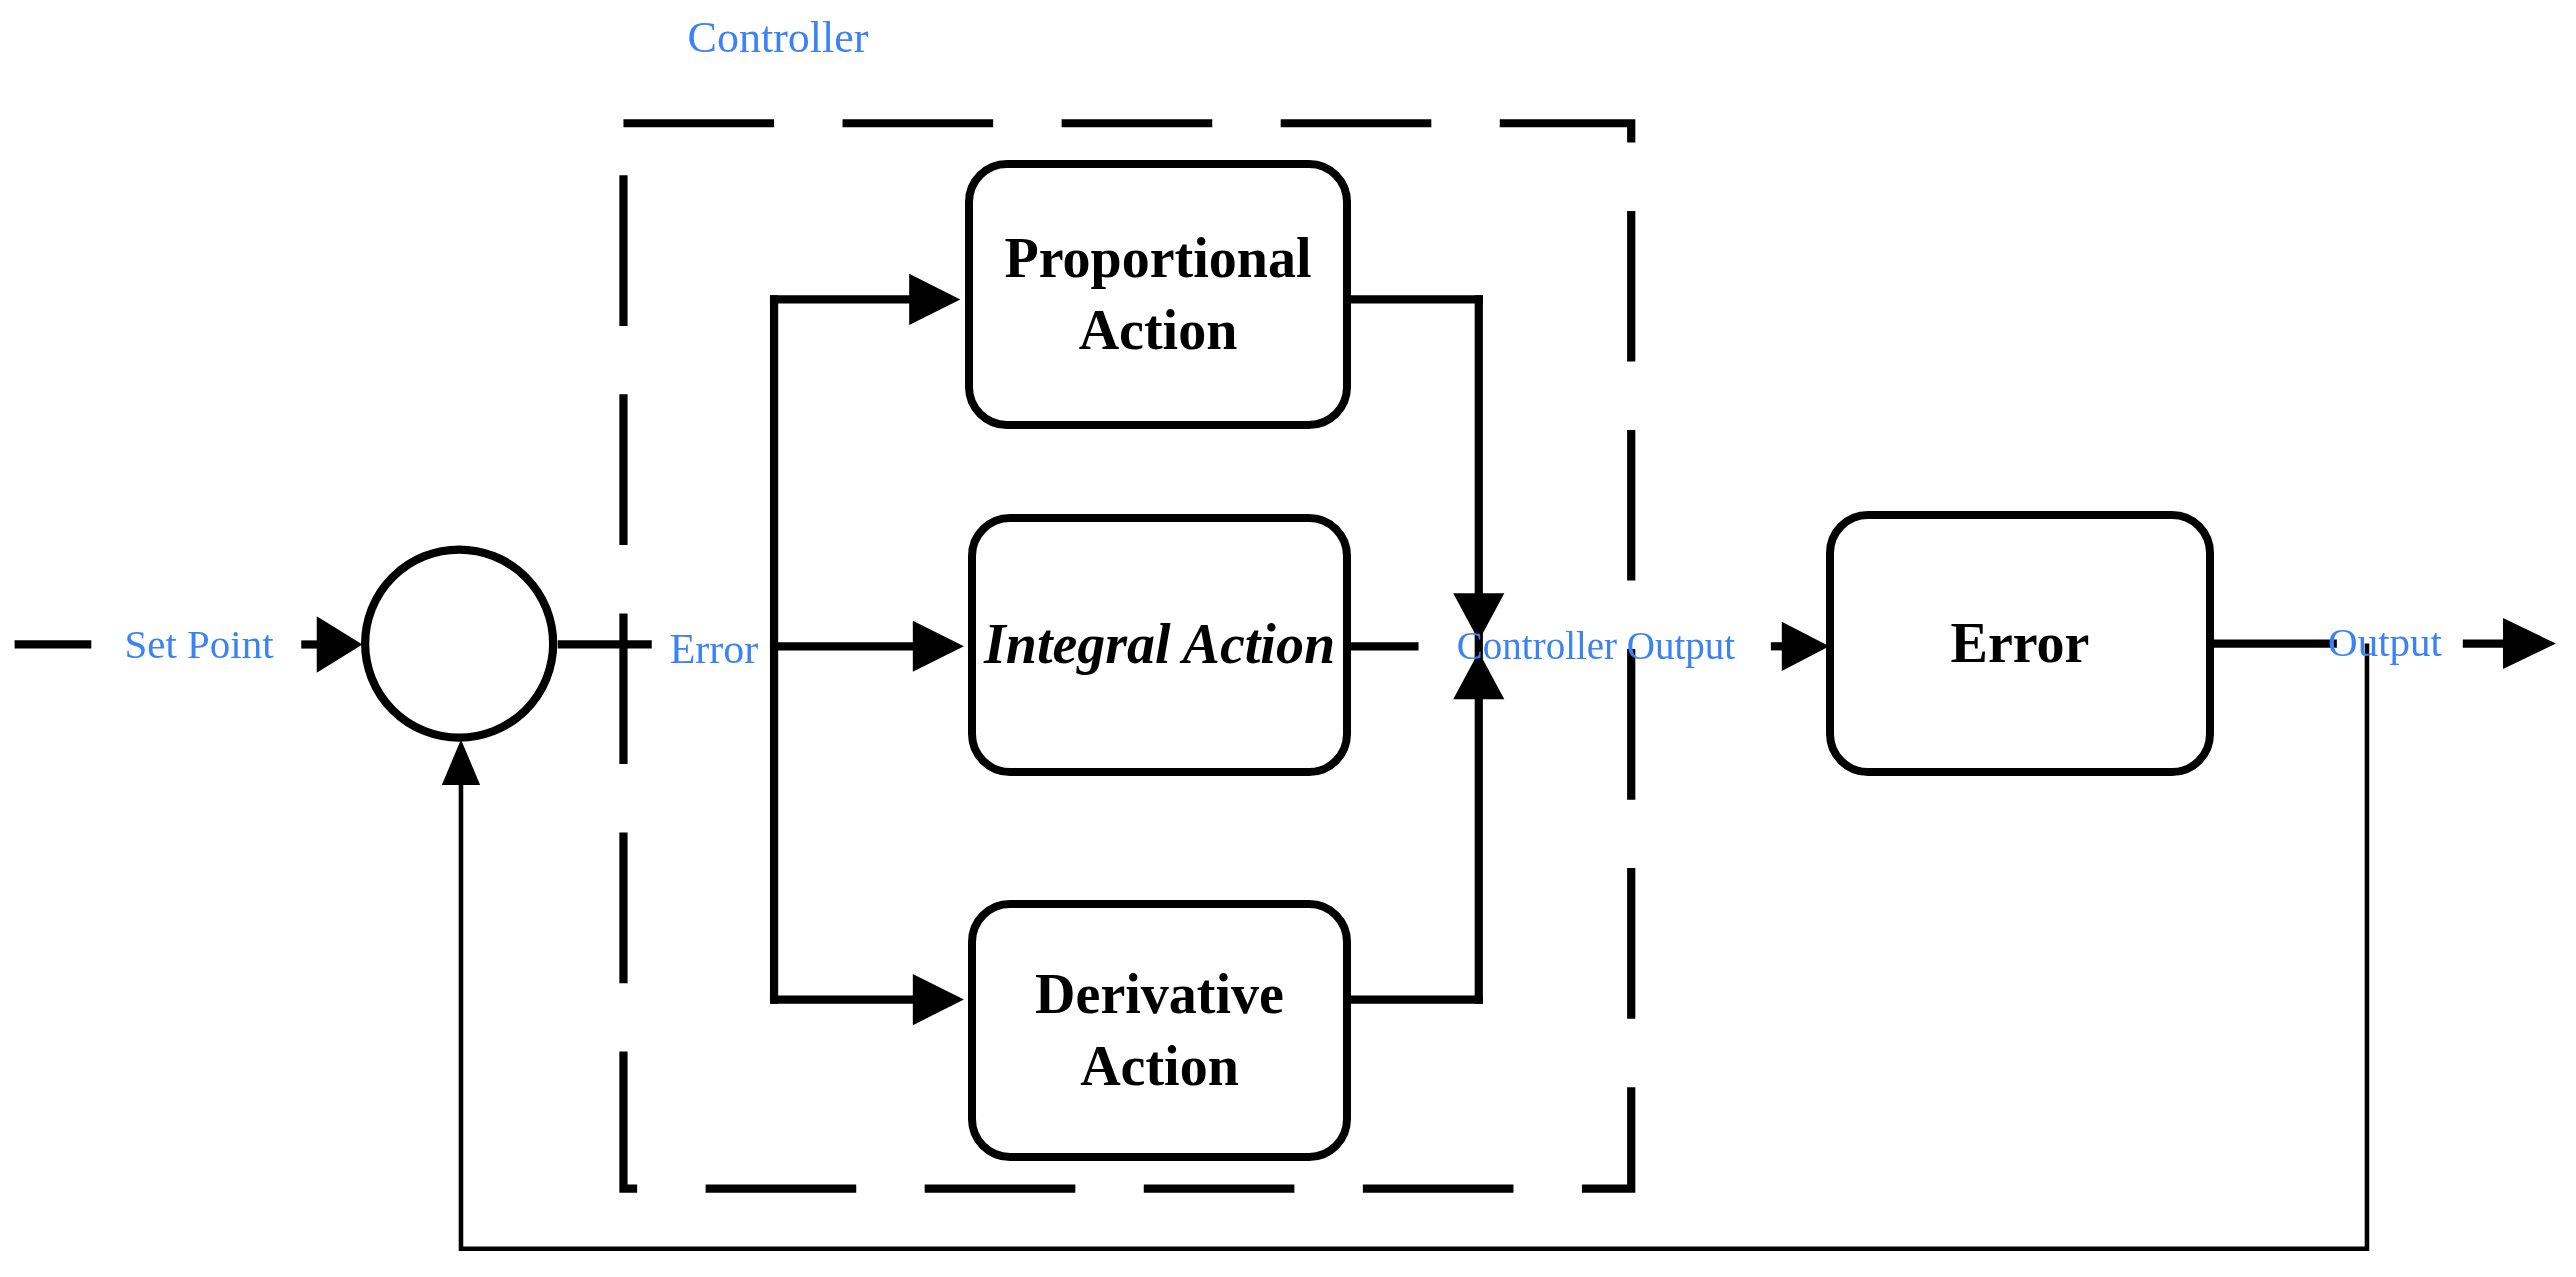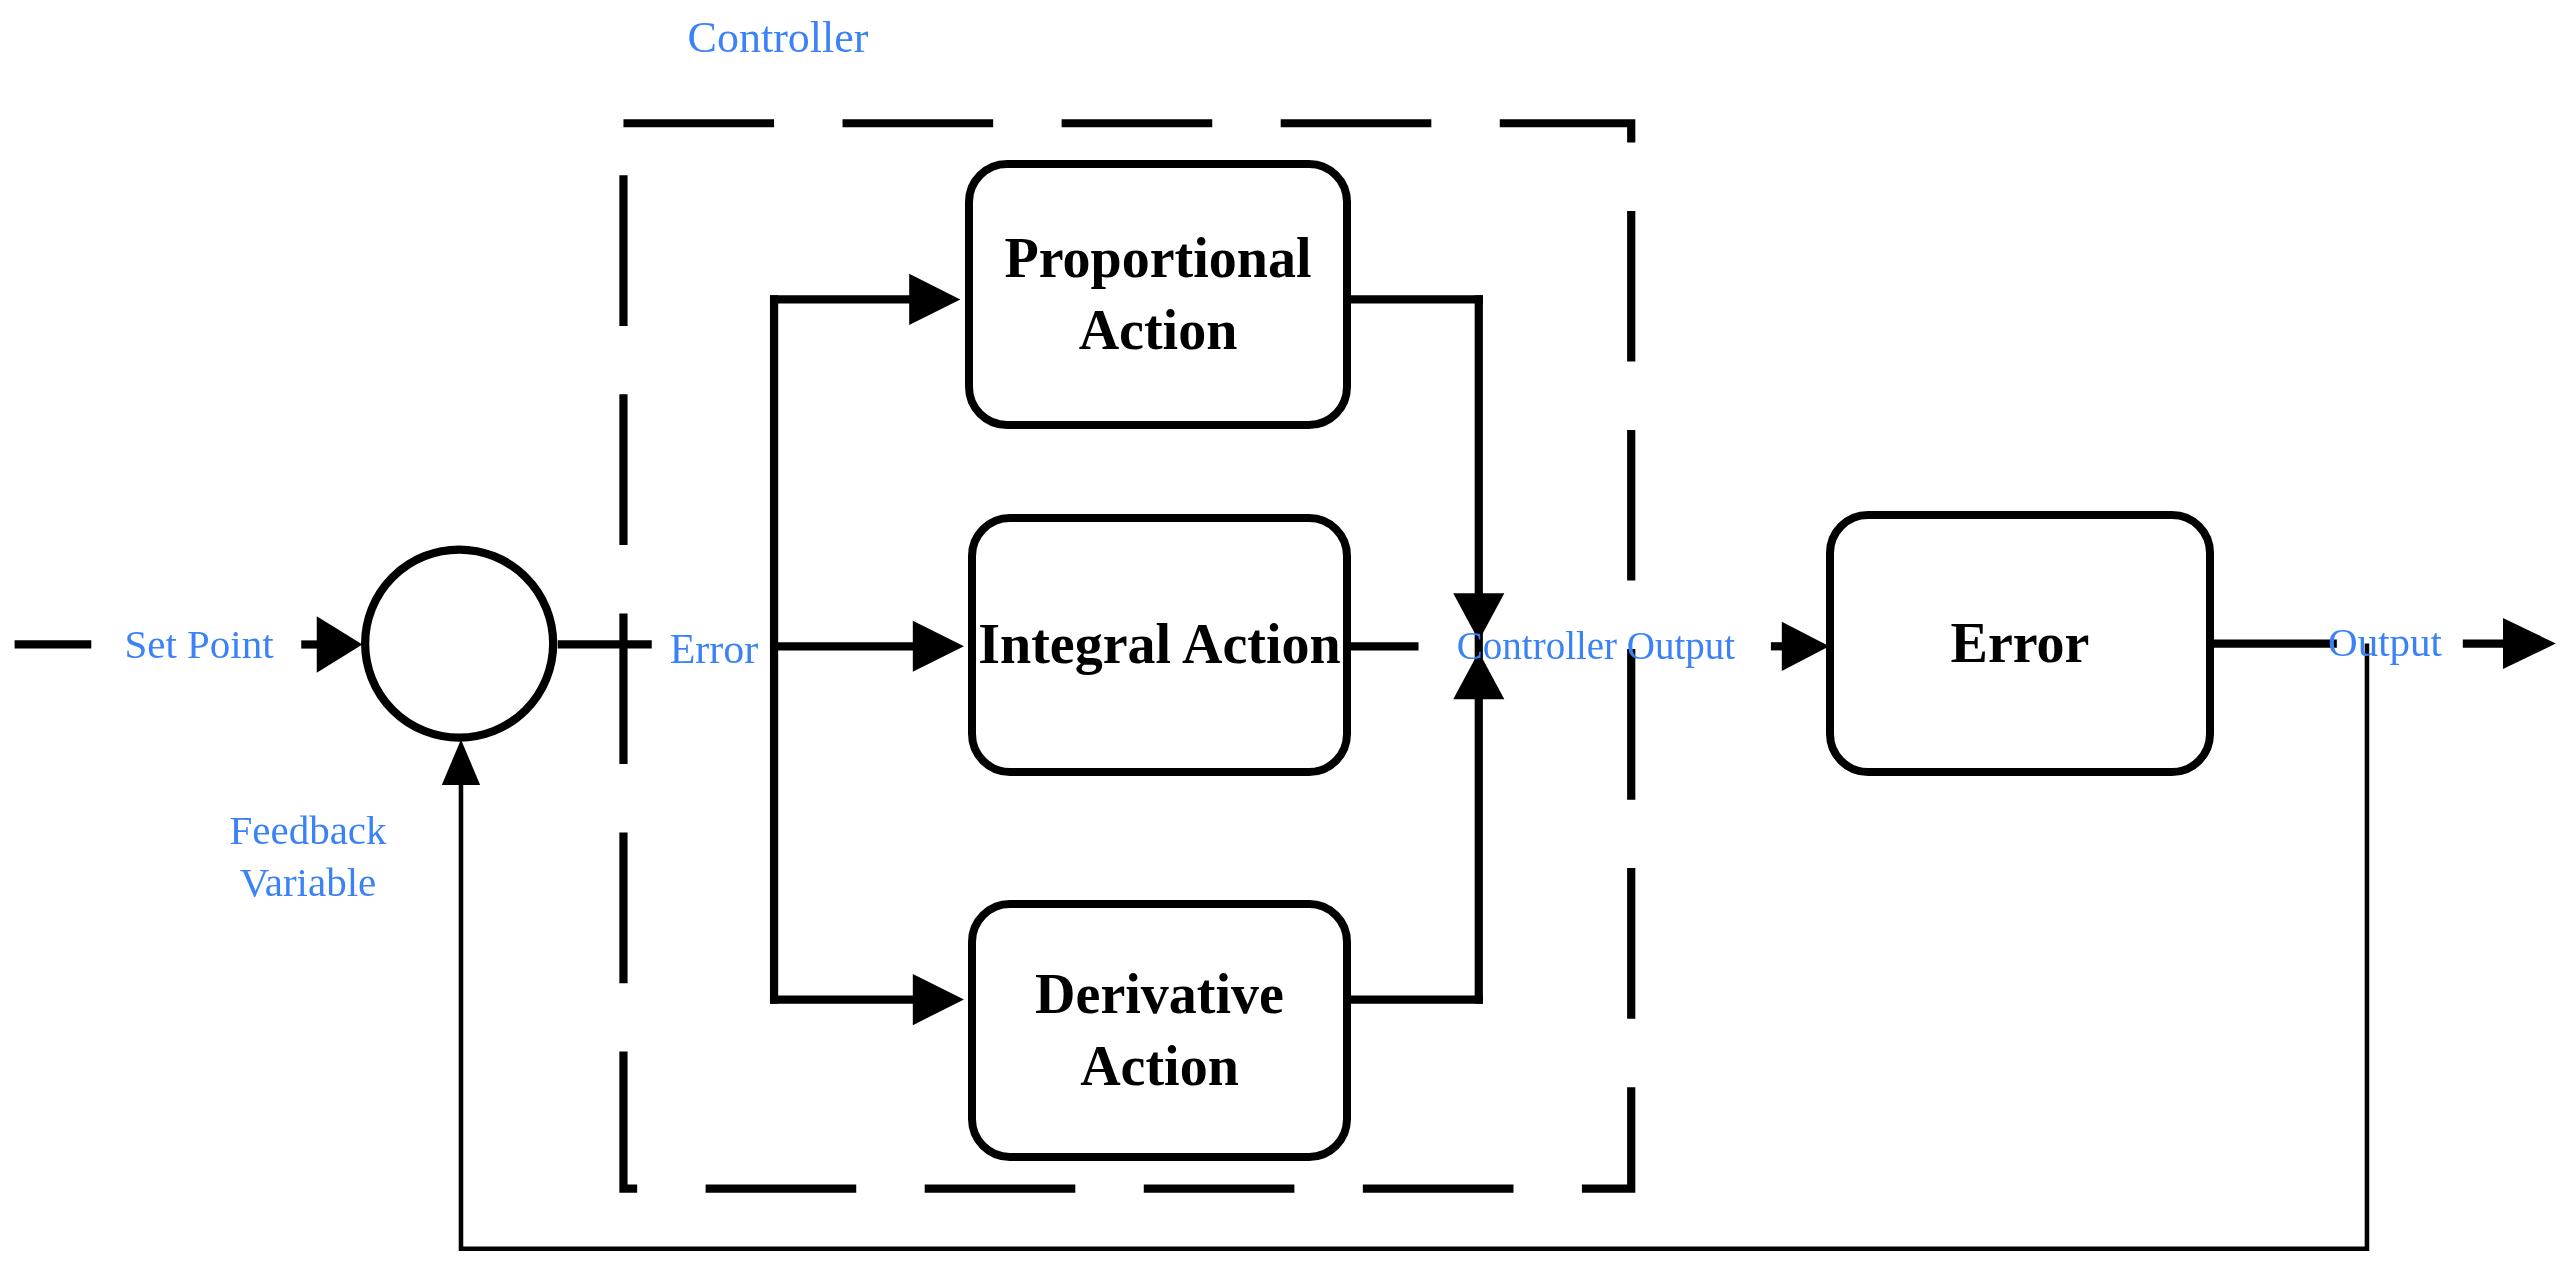--- a/index.html
+++ b/index.html
@@ -33,21 +33,21 @@
     text-align: center;
   }
   .block-label {
     font-weight: bold;
     font-size: 56px;
     line-height: 1.28;
     color: #000;
     white-space: pre-line;
   }
   #block-proportional { left: 965px; top: 160px;  width: 386px; height: 269px; }
-  #block-integral     { left: 968px; top: 514px;  width: 383px; height: 262px; }
+  #block-integral     { left: 968px; top: 514px;  width: 383px; height: 262px; font-style: italic; }
   #block-derivative   { left: 968px; top: 900px;  width: 383px; height: 261px; }
   #block-plant        { left: 1826px; top: 511px;  width: 388px; height: 265px; }
 
   .wire-label {
     position: absolute;
     transform: translate(-50%, -50%);
     font-weight: normal;
     color: #3b82f6;
     white-space: pre-line;
     text-align: center;
@@ -118,19 +118,17 @@
     <span class="block-label">Derivative
 Action</span>
   </div>
   <div class="block" id="block-plant">
     <span class="block-label">Error</span>
   </div>
 
   <div class="wire-label" id="label-controller">Controller</div>
   <div class="wire-label" id="label-set-point">Set Point</div>
   <div class="wire-label" id="label-error">Error</div>
-  <div class="wire-label" id="label-feedback-variable">Feedback
-Variable</div>
   <div class="wire-label" id="label-controller-output">Controller Output</div>
   <div class="wire-label" id="label-output">Output</div>
 
 </div>
 
 
 </body></html>

